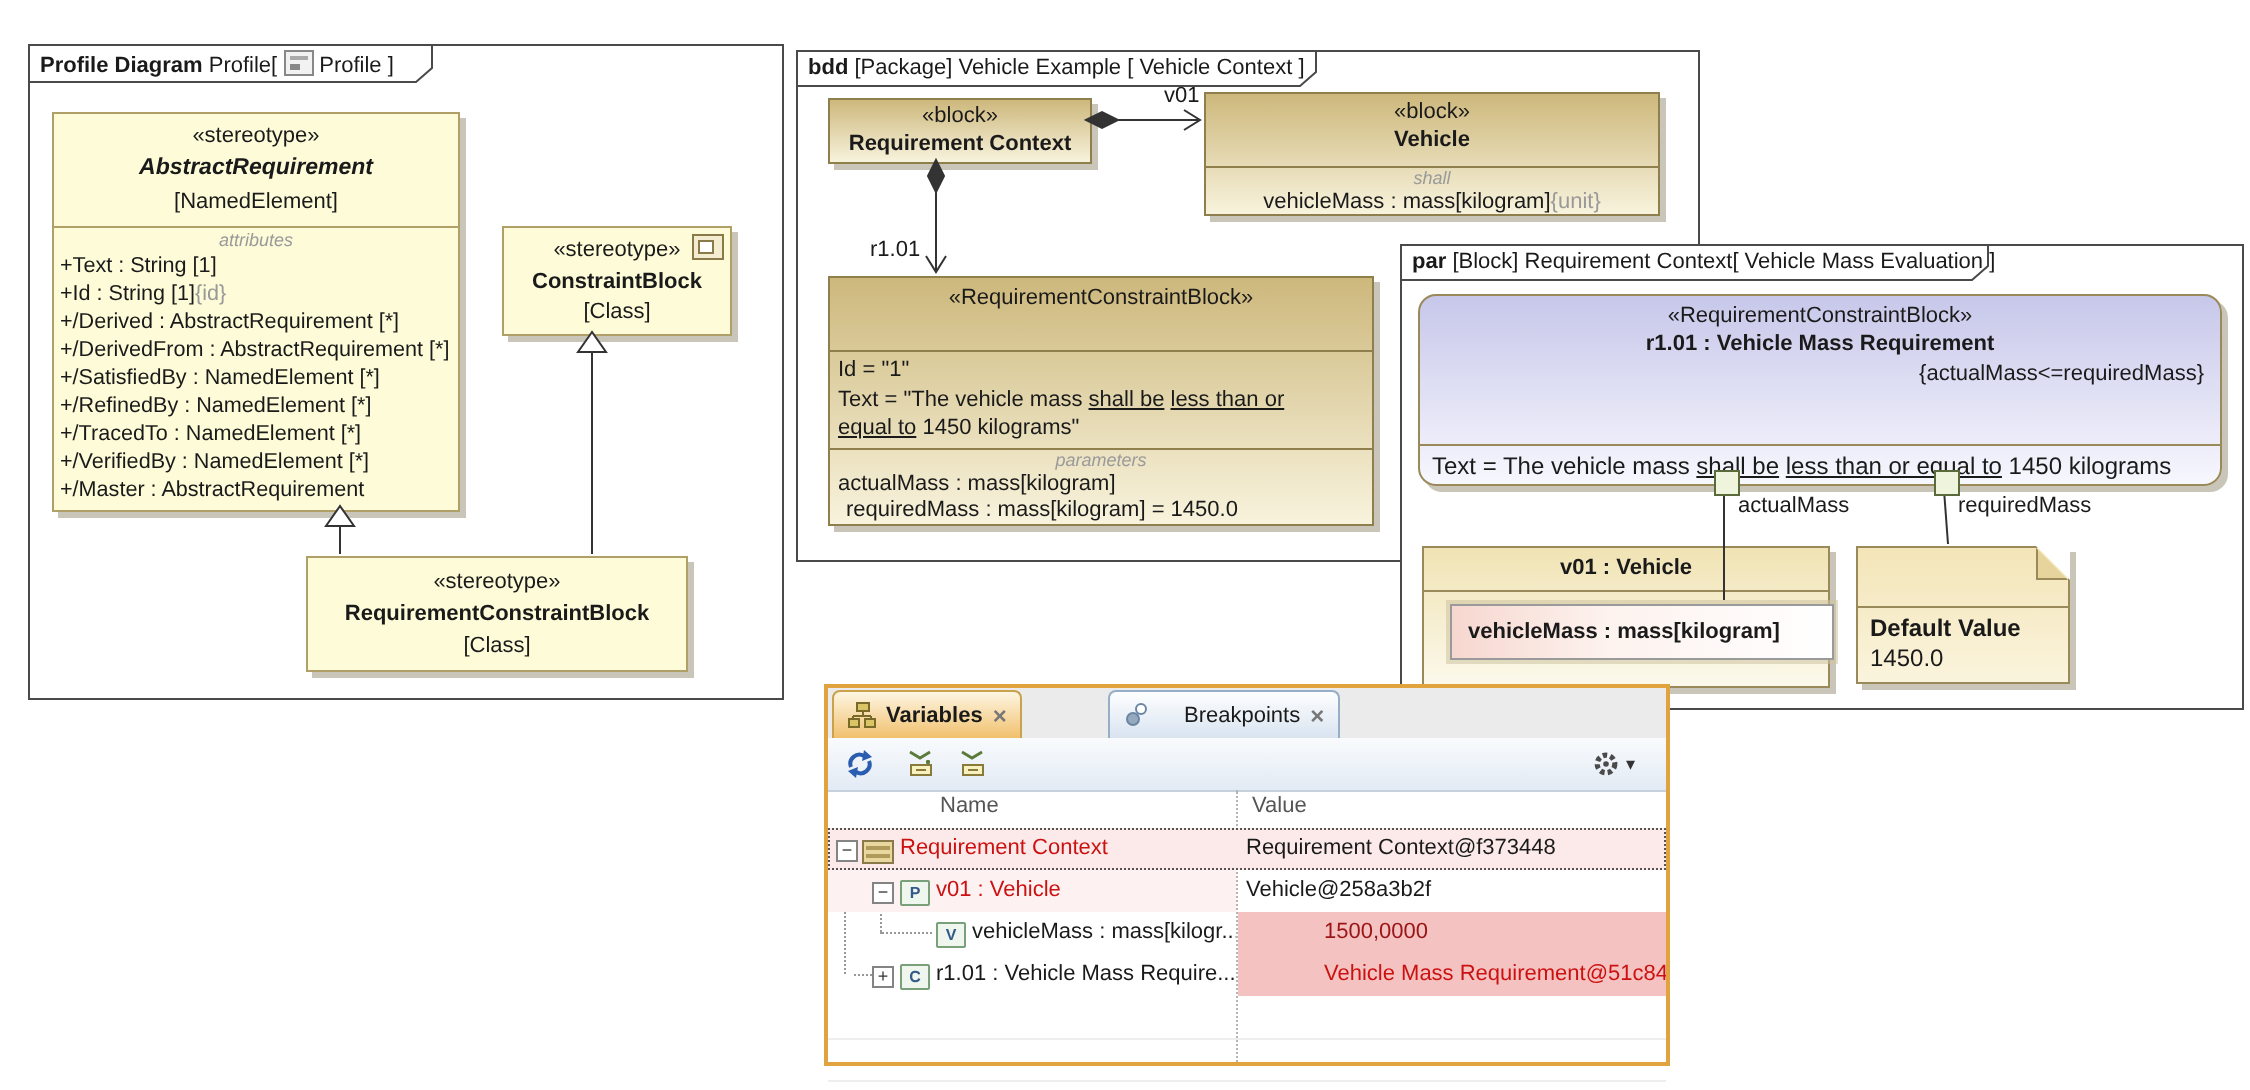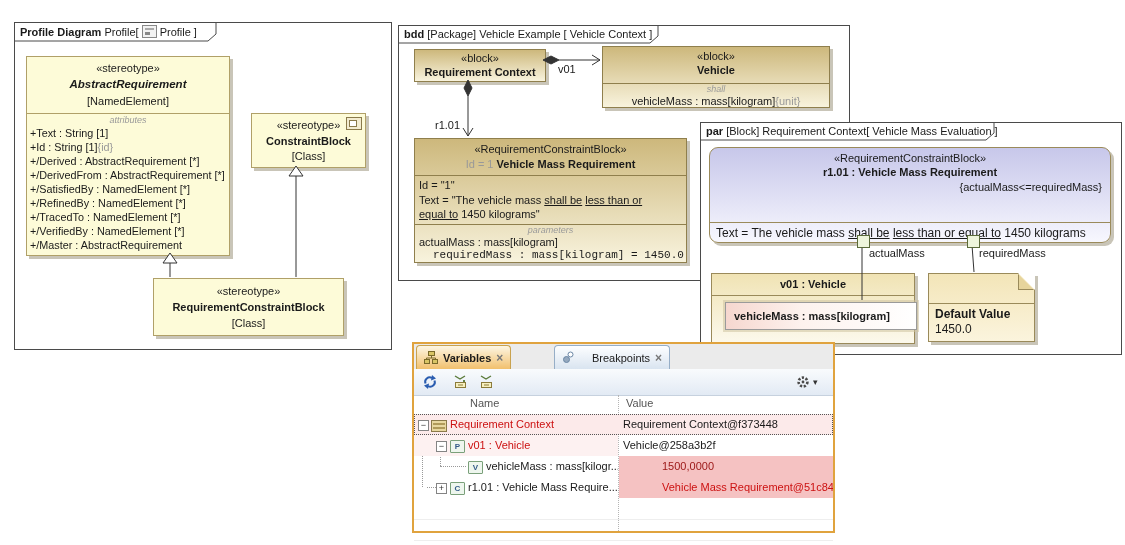--- a/index.html
+++ b/index.html
@@ -89,30 +89,29 @@
       <div class="c" style="padding-top:2px;">«block»</div>
       <div class="c nm">Vehicle</div>
       <div class="divtop" style="position:absolute;left:0;right:0;top:36px;bottom:0;">
         <div class="c small" style="line-height:11px;">shall</div>
         <div class="c" style="line-height:12px;"><span>vehicleMass : mass[kilogram]</span><span class="gray">{unit}</span></div>
       </div>
     </div>
 
     <div class="box bbox" style="left:15px;top:112px;width:271px;height:123px;">
       <div class="c" style="padding-top:3px;line-height:15px;">«RequirementConstraintBlock»</div>
-      <div class="c" style="line-height:15px;"><span class="gray">Id = 1</span><span> </span><span class="nm">Vehicle Mass Requirement</span></div>
       <div class="divtop" style="position:absolute;left:0;right:0;top:36px;height:47px;padding:2px 4px;line-height:14.5px;">
         <div>Id = "1"</div>
         <div><span>Text = "The vehicle mass </span><span class="u">shall be</span><span> </span><span class="u">less than or</span></div>
         <div><span class="u">equal to</span><span> 1450 kilograms"</span></div>
       </div>
       <div class="divtop" style="position:absolute;left:0;right:0;top:85px;bottom:0;">
         <div class="c small" style="line-height:11px;">parameters</div>
         <div style="padding-left:4px;line-height:13px;">actualMass : mass[kilogram]</div>
-        <div style="padding-left:18px;line-height:13px;font-family:Liberation Mono, monospace;">requiredMass : mass[kilogram] = 1450.0</div>
+        <div style="padding-left:8px;line-height:13px;">requiredMass : mass[kilogram] = 1450.0</div>
       </div>
     </div>
   </div>
 
   <div class="frame" style="left:700px;top:122px;width:420px;height:231px;">
     <div class="fh">
       <b>par</b>
       <span>[Block] Requirement Context[ Vehicle Mass Evaluation ]</span>
     </div>
 
@@ -176,21 +175,21 @@
       <div style="line-height:15px;">[Class]</div>
     </div>
 
     <div class="box pbox c" style="left:138px;top:255px;width:189px;height:56px;">
       <div style="padding-top:5px;line-height:15px;">«stereotype»</div>
       <div class="nm" style="line-height:17px;">RequirementConstraintBlock</div>
       <div style="line-height:15px;">[Class]</div>
     </div>
   </div>
 
-  <div class="edgelabel" style="left:558px;top:42px;margin-top:21px;">v01</div>
+  <div class="edgelabel" style="left:582px;top:42px;">v01</div>
   <div class="edgelabel" style="left:435px;top:119px;">r1.01</div>
 
   <svg class="overlay" width="1125" height="545">
 
     <path d="M14 41 H208 L216 34 V22" fill="none" stroke="#4a4a4a"></path>
     <path d="M398 43 H650 L658 36 V25" fill="none" stroke="#4a4a4a"></path>
     <path d="M700 140 H986 L994 133 V122" fill="none" stroke="#4a4a4a"></path>
 
     <line x1="170" y1="277" x2="170" y2="263" stroke="#333"></line>
     <polygon points="170,253 163,263 177,263" fill="#fff" stroke="#333"></polygon>

